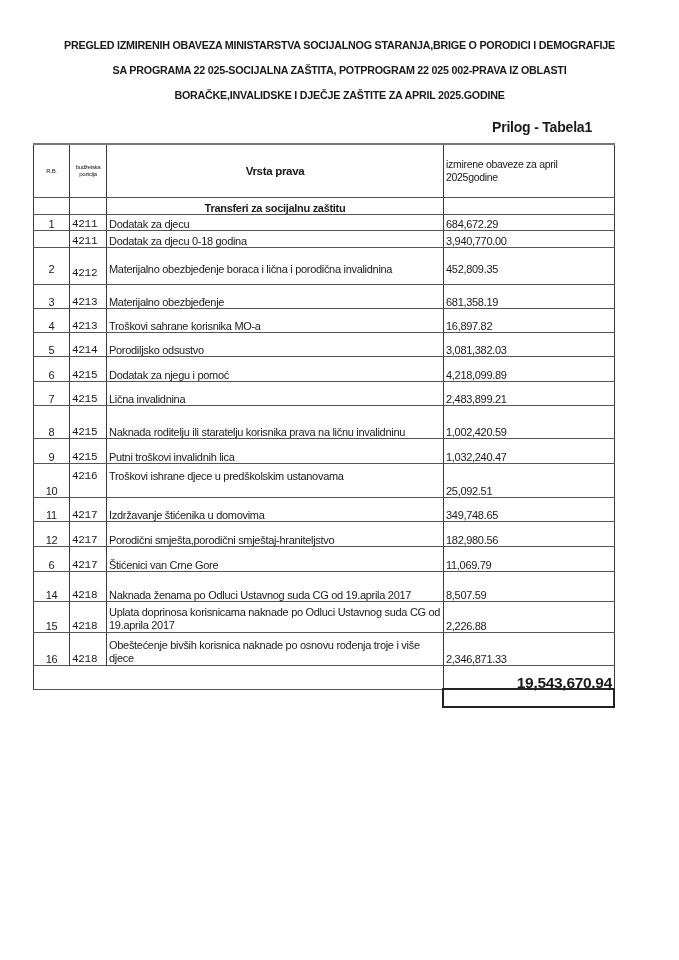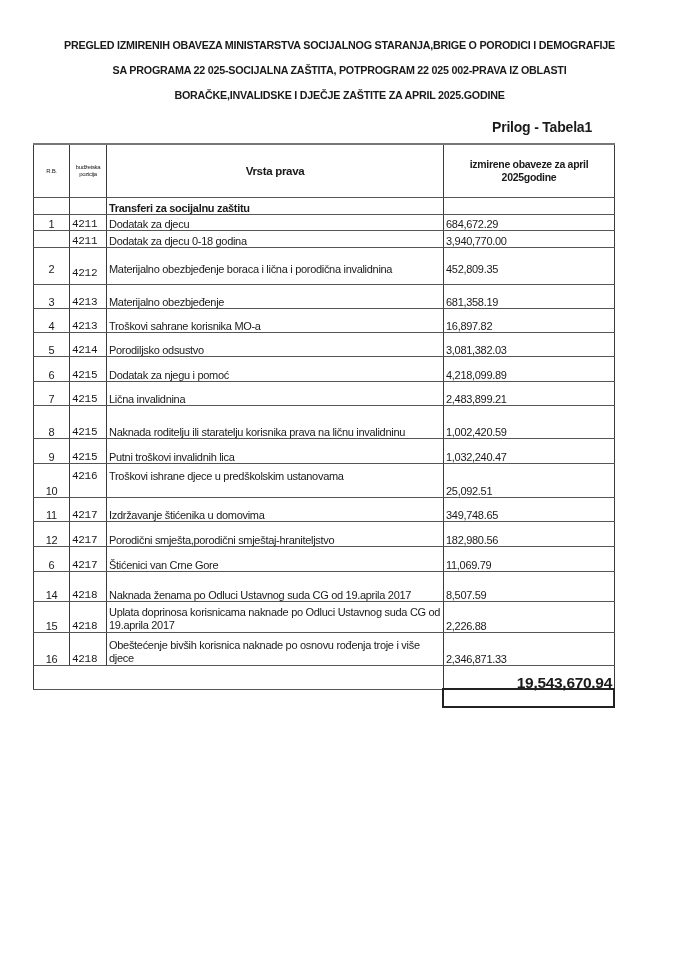--- a/index.html
+++ b/index.html
@@ -26,22 +26,22 @@
       white-space: nowrap; overflow: visible; letter-spacing: -0.3px;
     }
     .tbl tr.top td { border-top: 2px solid #777; }
     .c-rb { width: 36px; text-align: center; font-size: 11.5px; }
     .c-pos { width: 37px; text-align: left; font-size: 8.5px; font-family: Liberation Mono, monospace; }
     .c-name { width: 337px; margin-left: 43px; }
     .c-amt { width: 171px; text-align: left; }
     .hdr-rb { font-size: 6px !important; text-align: center; vertical-align: middle; }
     .hdr-pos { font-size: 6px !important; text-align: center; vertical-align: middle; line-height: 7px !important; white-space: normal !important; }
     .hdr-name { font-size: 11.5px !important; font-weight: bold; text-align: center; vertical-align: middle; }
-    .hdr-amt { font-size: 10.5px !important; font-weight: bold; text-align: center; vertical-align: middle; white-space: normal !important; line-height: 13px !important; }
-    .section { font-weight: bold; font-size: 11px; vertical-align: bottom; }
+    .hdr-amt { font-size: 10.5px !important; font-weight: normal; text-align: left; vertical-align: middle; white-space: normal !important; line-height: 13px !important; }
+    .section { font-weight: bold; font-size: 11px; vertical-align: bottom; text-align: center; }
     .bot { vertical-align: bottom; }
     .mid { vertical-align: middle; }
     .wrap { white-space: normal !important; line-height: 13px !important; }
     .total-left { border-right: 1px solid #3a3a3a !important; }
     .total-amt { font-size: 15.5px !important; font-weight: bold; text-align: right; vertical-align: bottom; letter-spacing: -0.4px; }
     .extra-box {
       position: absolute; left: 442px; top: 688px; width: 173px; height: 20px;
       border: 2px solid #222;
     }
   </style>

